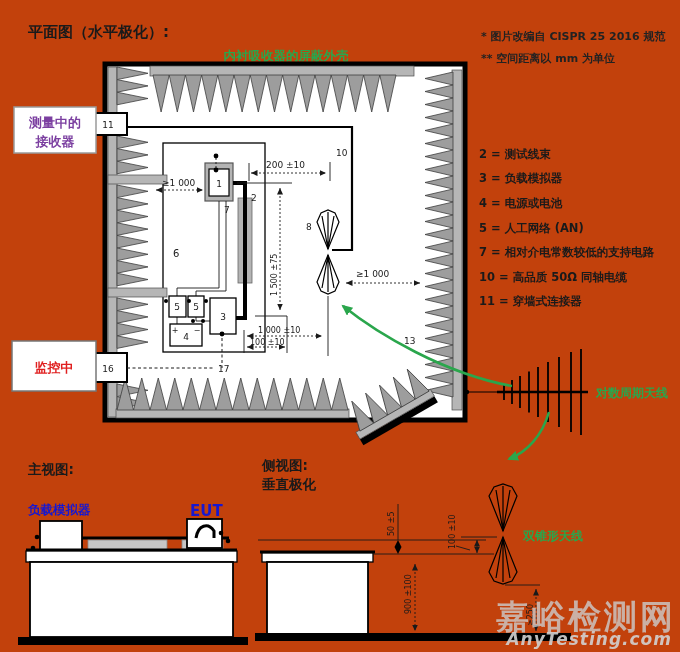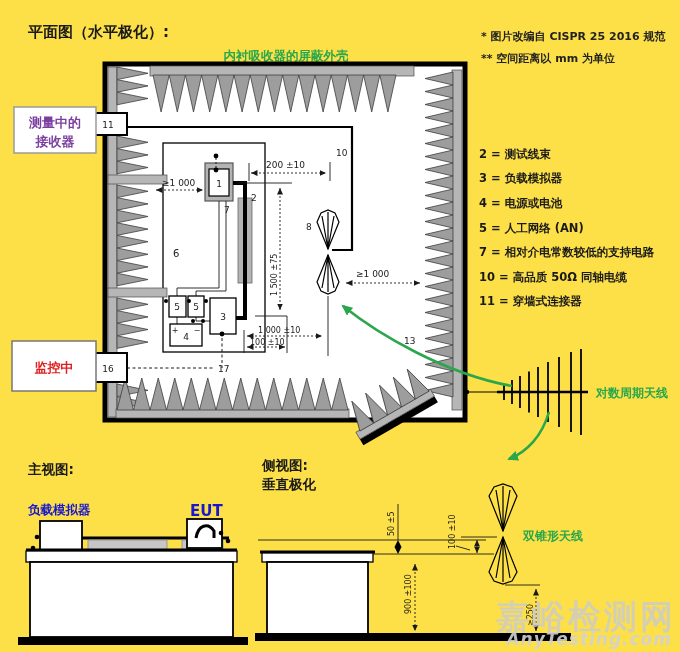--- a/index.html
+++ b/index.html
@@ -1,16 +1,16 @@
 <!DOCTYPE html>
 <html><head>
 <meta charset="utf-8">
 <style>
   html,body{margin:0;padding:0;background:#fff;}
-  .stage{position:relative;width:680px;height:652px;background:#fde047;overflow:hidden;
+  .stage{position:relative;width:680px;height:652px;background:#c2410c;overflow:hidden;
          font-family:"DejaVu Sans","Liberation Sans",sans-serif;}
   svg text{font-family:"DejaVu Sans","Liberation Sans",sans-serif;fill:#1a1a1a;}
   .t-title{font-size:15px;font-weight:bold;}
   .t-note{font-size:11px;font-weight:bold;fill:#222;}
   .t-green{fill:#2aa64c;font-weight:bold;font-size:12.5px;}
   .t-green-s{fill:#2aa64c;font-weight:bold;font-size:12px;}
   .t-purple{fill:#7b3fa0;font-weight:bold;font-size:13px;}
   .t-red{fill:#e02020;font-weight:bold;font-size:13px;}
   .t-blue{fill:#1717d0;font-weight:bold;font-size:12.5px;}
   .t-blue-b{fill:#1717d0;font-weight:bold;font-size:15px;}

